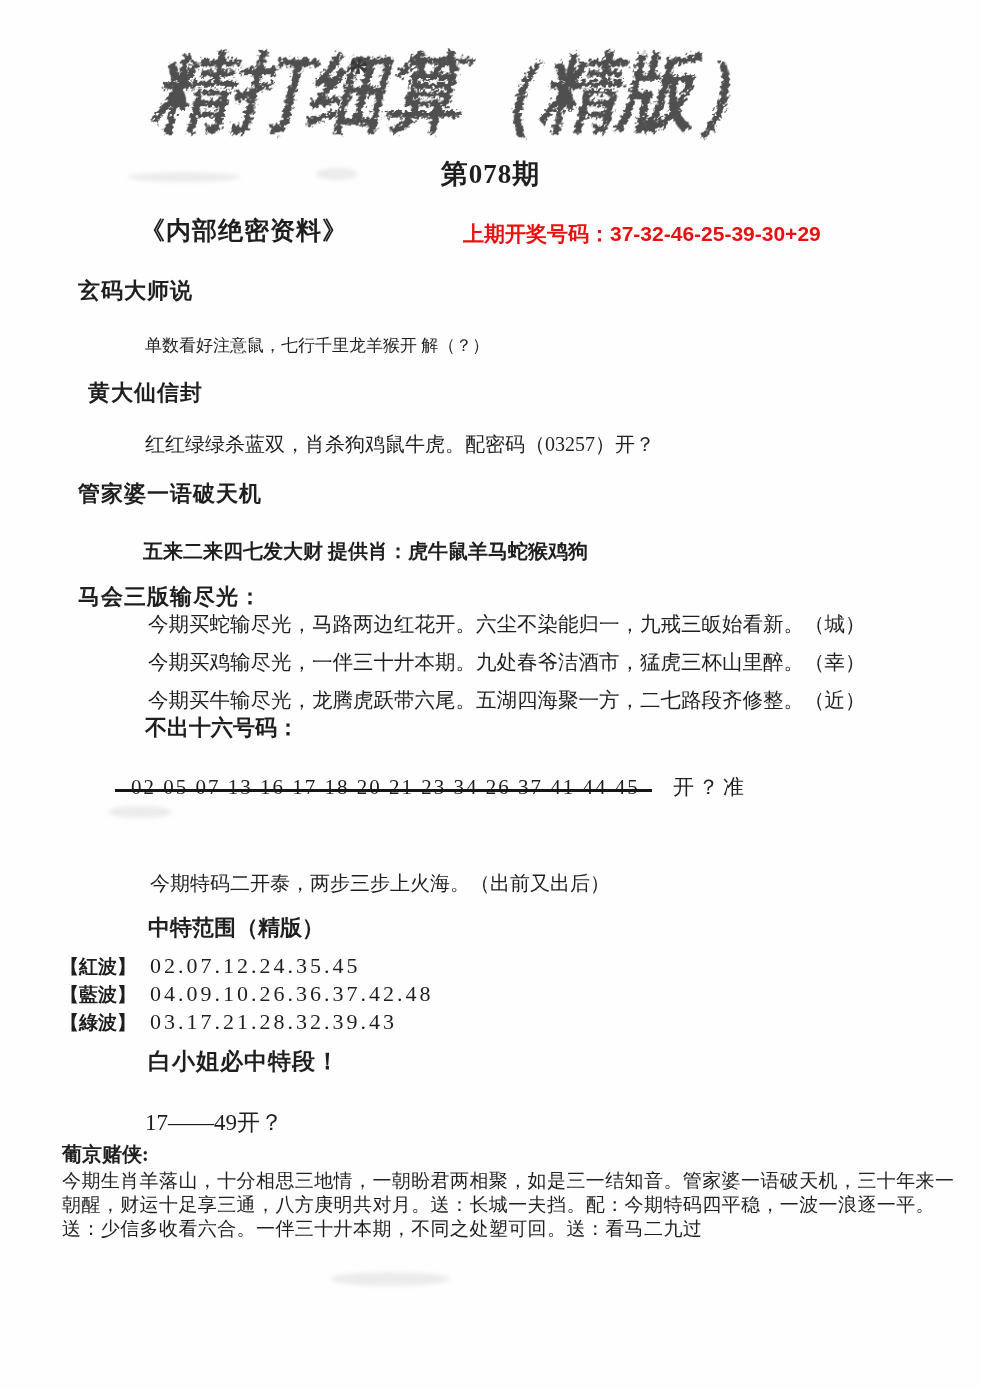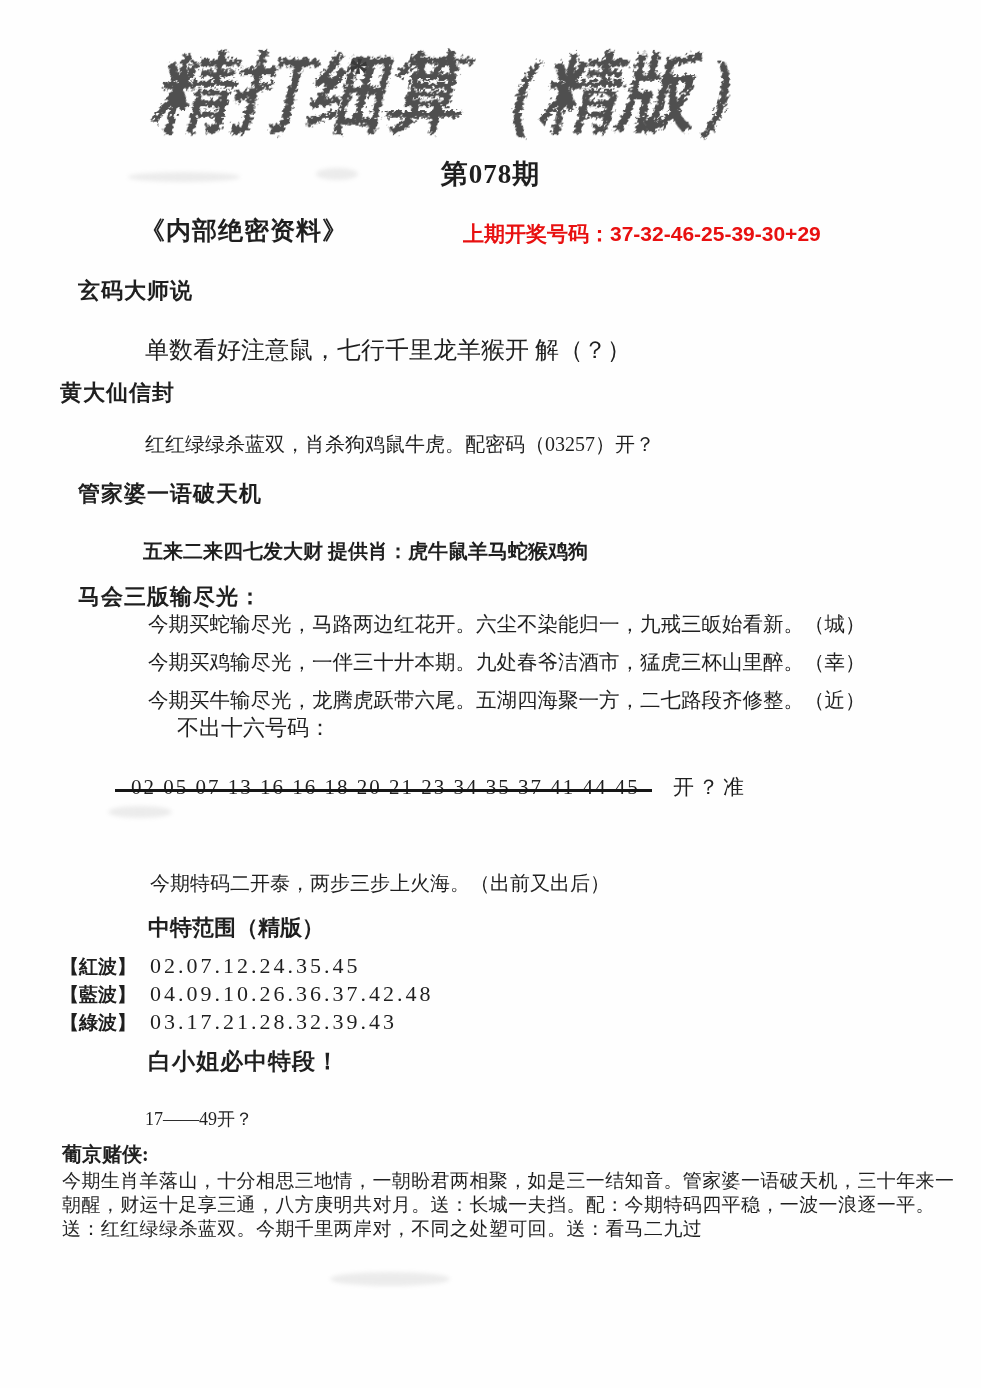--- a/index.html
+++ b/index.html
@@ -13,47 +13,47 @@
     overflow:hidden;
   }
   .abs{position:absolute;white-space:nowrap;}
   .logo-svg{position:absolute;left:138px;top:14px;opacity:.88;}
   .logo-star{position:absolute;left:348px;top:48px;font-size:40px;font-weight:bold;color:#3a3a3a;transform:rotate(8deg);}
   .issue{left:0;top:156px;width:981px;text-align:center;font-size:27px;font-weight:bold;letter-spacing:1px;}
   .secret{left:140px;top:214px;font-size:25px;font-weight:bold;letter-spacing:1px;}
   .lastdraw{left:463px;top:220px;font-size:21px;font-weight:bold;font-family:"Liberation Sans","DejaVu Sans",sans-serif;}
   .h{font-size:22px;font-weight:bold;letter-spacing:1px;}
   .h-xuanma{left:78px;top:276px;}
-  .l-xuanma{left:145px;top:334px;font-size:24px;}
-  .h-huang{left:60px;top:378px;}
+  .l-xuanma{left:145px;top:334px;font-size:17px;}
+  .h-huang{left:88px;top:378px;}
   .l-huang{left:145px;top:431px;font-size:20px;}
   .h-guan{left:78px;top:479px;}
   .l-guan{left:143px;top:538px;font-size:20px;font-weight:bold;}
   .h-mahui{left:78px;top:582px;}
   .l-mahui1{left:148px;top:610px;font-size:20.5px;}
   .l-mahui2{left:148px;top:648px;font-size:20.5px;}
   .l-mahui3{left:148px;top:686px;font-size:20.5px;}
-  .h-buchu{left:145px;top:713px;font-size:22px;font-weight:normal;margin-left:32px;}
+  .h-buchu{left:145px;top:713px;font-size:22px;font-weight:bold;}
   .strike-row{left:125px;top:773px;font-size:21px;}
   .strike{position:relative;display:inline-block;letter-spacing:2px;padding:0 6px;}
   .strike::after{
     content:"";position:absolute;left:-10px;right:-6px;top:54%;height:3px;background:#161616;
   }
   .strike-suffix{margin-left:22px;letter-spacing:4px;}
   .h-jiulong{left:72px;top:813px;font-size:23px;font-weight:bold;letter-spacing:1px;}
   .l-jiulong{left:150px;top:870px;font-size:20px;}
   .h-zhongte{left:148px;top:913px;font-size:22px;font-weight:bold;}
   .wave-row{font-size:22px;}
   .wave-label{font-size:19px;font-weight:bold;letter-spacing:0px;}
   .wave-values{margin-left:14px;letter-spacing:3px;}
   .w0{left:60px;top:953px;}
   .w1{left:60px;top:981px;}
   .w2{left:60px;top:1009px;}
   .h-baixj{left:148px;top:1046px;font-size:23px;font-weight:bold;letter-spacing:1px;}
-  .l-range{left:145px;top:1107px;font-size:18px;}
+  .l-range{left:145px;top:1107px;font-size:23px;}
   .h-pujing{left:62px;top:1141px;font-size:20px;font-weight:bold;}
   .pj-line{left:62px;font-size:19px;letter-spacing:.4px;}
   .pj0{top:1168px;}
   .pj1{top:1192px;}
   .pj2{top:1216px;}
   .red{color:#e81010;}
   .smudge{position:absolute;background:#9a9a9a;opacity:.18;border-radius:50%;filter:blur(2px);}
   .sm1{left:128px;top:172px;width:112px;height:10px;}
   .sm2{left:316px;top:168px;width:42px;height:12px;}
   .sm3{left:108px;top:806px;width:64px;height:12px;}
@@ -96,21 +96,21 @@
   <div class="abs h h-guan">管家婆一语破天机</div>
   <div class="abs l-guan">五来二来四七发大财 提供肖：虎牛鼠羊马蛇猴鸡狗</div>
 
   <div class="abs h h-mahui">马会三版输尽光：</div>
   <div class="abs l-mahui1">今期买蛇输尽光，马路两边红花开。六尘不染能归一，九戒三皈始看新。（城）</div>
   <div class="abs l-mahui2">今期买鸡输尽光，一伴三十廾本期。九处春爷洁酒市，猛虎三杯山里醉。（幸）</div>
   <div class="abs l-mahui3">今期买牛输尽光，龙腾虎跃带六尾。五湖四海聚一方，二七路段齐修整。（近）</div>
 
   <div class="abs h-buchu">不出十六号码：</div>
   <div class="abs strike-row">
-    <span class="strike">02 05 07 13 16 16 18 20 21 23 34 35 37 41 44 45</span>
+    <span class="strike">02 05 07 13 16 17 18 20 21 23 34 26 37 41 44 45</span>
     <span class="strike-suffix">开？准</span>
   </div>
 
   <div class="abs l-jiulong">今期特码二开泰，两步三步上火海。（出前又出后）</div>
   <div class="abs h-zhongte">中特范围（精版）</div>
 
   <div class="abs wave-row w0">
     <span class="wave-label">【紅波】</span><span class="wave-values">02.07.12.24.35.45</span>
   </div>
   <div class="abs wave-row w1">
@@ -119,15 +119,15 @@
   <div class="abs wave-row w2">
     <span class="wave-label">【綠波】</span><span class="wave-values">03.17.21.28.32.39.43</span>
   </div>
 
   <div class="abs h-baixj">白小姐必中特段！</div>
   <div class="abs l-range">17——49开？</div>
 
   <div class="abs h-pujing">葡京赌侠:</div>
   <div class="abs pj-line pj0">今期生肖羊落山，十分相思三地情，一朝盼君两相聚，如是三一结知音。管家婆一语破天机，三十年来一</div>
   <div class="abs pj-line pj1">朝醒，财运十足享三通，八方庚明共对月。送：长城一夫挡。配：今期特码四平稳，一波一浪逐一平。</div>
-  <div class="abs pj-line pj2">送：红红绿绿杀蓝双。今期千里两岸对，不同之处塑可回。送：看马二九过</div>
+  <div class="abs pj-line pj2">送：少信多收看六合。一伴三十廾本期，不同之处塑可回。送：看马二九过</div>
 
 </div>
 
 </body></html>

